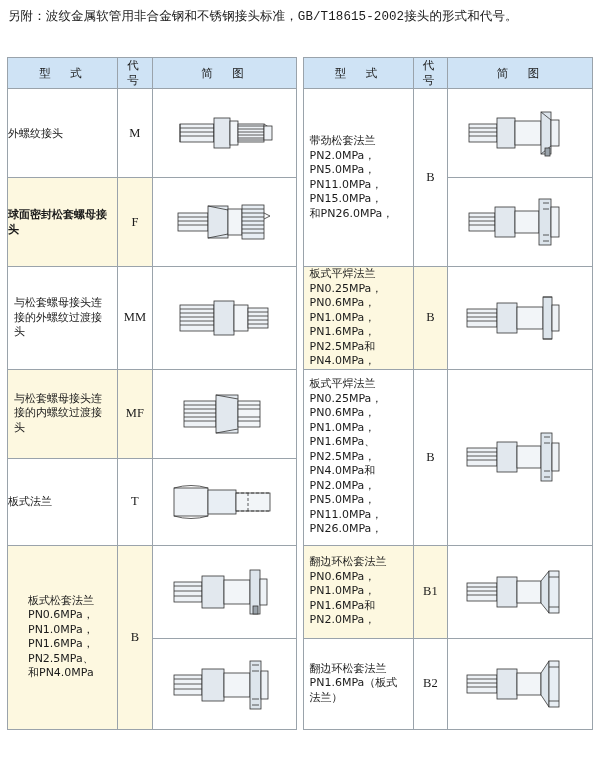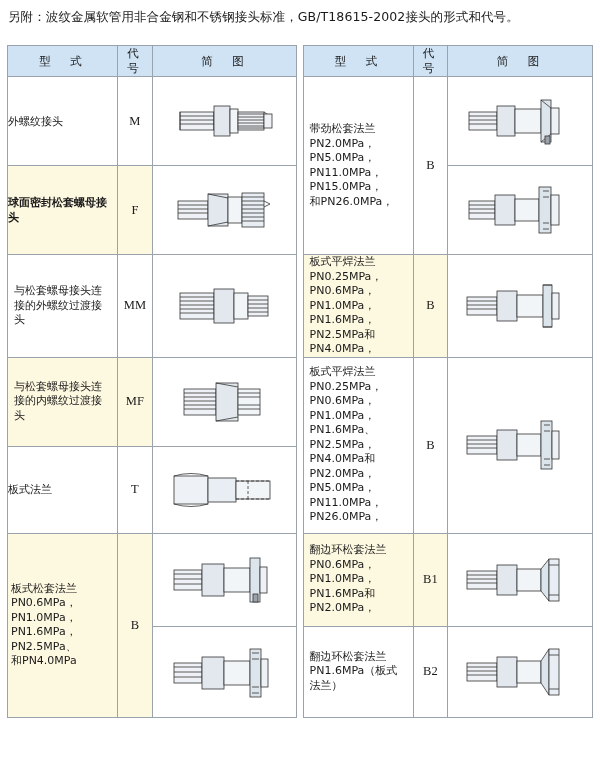--- a/index.html
+++ b/index.html
@@ -10,25 +10,26 @@
     color:#1a1a1a;
     overflow:hidden;
   }
   .page{position:relative;width:600px;height:768px;box-sizing:border-box;}
   .title{
     font-size:12.5px;
     line-height:16px;
     padding:9px 6px 16px 8px;
     letter-spacing:0.1px;
     white-space:nowrap;
+    font-family:Liberation Mono, monospace;
   }
   table.main{
     border-collapse:collapse;
     width:586px;
-    margin:4px 7px;
+    margin:16px 7px;
     table-layout:fixed;
   }
   table.main td,table.main th{
     border:1px solid #9aa3ab;
     padding:0;
     vertical-align:middle;
   }
   thead th{
     background:#cfe3f5;
     height:24px;
@@ -259,21 +260,21 @@
               <rect x="80" y="33" width="34" height="18" fill="#f2f5f8"></rect>
               <path d="M80 33 h34 M80 51 h34" stroke-dasharray="3 2"></path>
               <path d="M92 33 v18" stroke-dasharray="3 2"></path>
             </g>
           </svg>
         </td>
       </tr>
 
       <tr>
         <td class="cell-name yellow" rowspan="2">
-          <div class="nm" style="white-space:pre-line;padding:0 3px;">板式松套法兰
+          <div class="nm" style="white-space:pre-line;padding:0 20px;">板式松套法兰
 PN0.6MPa，PN1.0MPa，
 PN1.6MPa，PN2.5MPa、
 和PN4.0MPa</div>
         </td>
         <td class="cell-code yellow" rowspan="2">B</td>
         <td class="fig">
           <svg width="138" height="92" viewBox="0 0 138 92">
             <g fill="none" stroke="#333" stroke-width="0.8">
               <rect x="18" y="36" width="28" height="20" fill="#eef2f6"></rect>
               <path d="M18 40 h28 M18 45 h28 M18 50 h28"></path>

